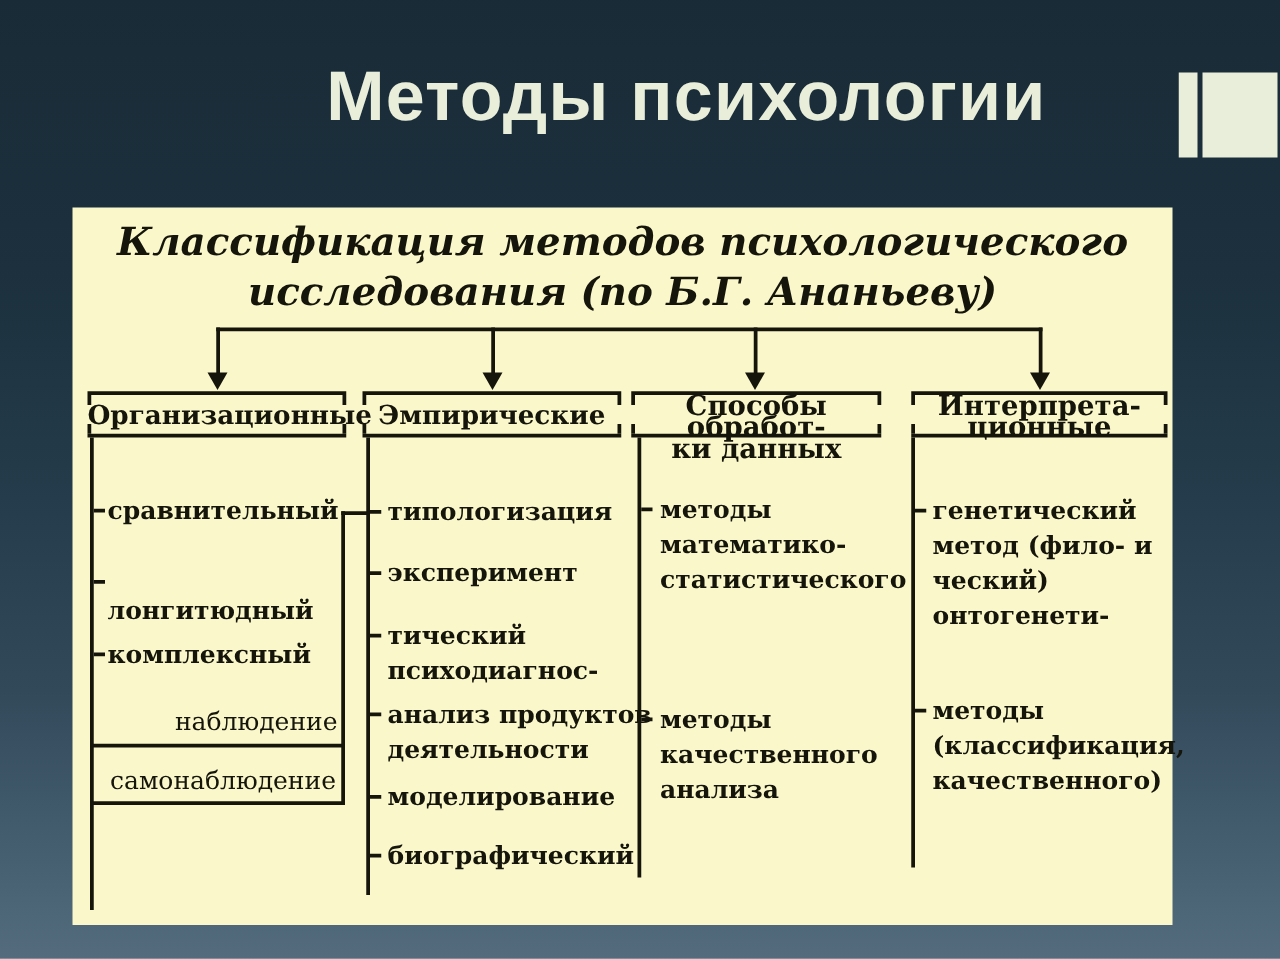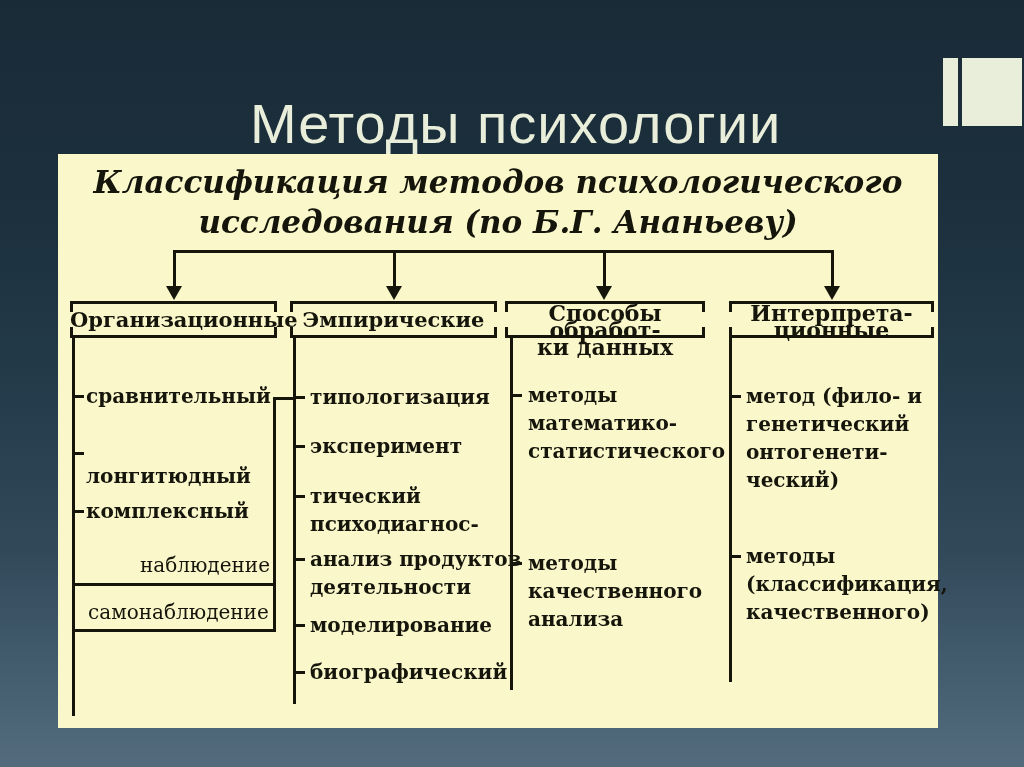--- a/index.html
+++ b/index.html
@@ -3,29 +3,29 @@
 <meta charset="utf-8">
 <style>
   html,body{margin:0;padding:0;}
   body{width:1024px;height:767px;overflow:hidden;}
   .slide{
     position:relative;width:1024px;height:767px;
     background:linear-gradient(180deg,#192b37 0%,#1c303d 28%,#243c4b 52%,#32495a 72%,#466072 90%,#536b7d 100%);
     font-family:"DejaVu Serif",serif;
   }
   .slide-title{
-    position:absolute;left:250px;top:44px;
+    position:absolute;left:261px;top:44px;
     font-family:"Liberation Sans","DejaVu Sans",sans-serif;
-    font-size:56px;font-weight:400;color:#e9eeda;letter-spacing:1px;white-space:nowrap;margin-top:47px;
+    font-size:56px;font-weight:700;color:#e9eeda;letter-spacing:1px;white-space:nowrap;
   }
   .accent{position:absolute;background:#e9eeda;}
   .accent-bar{left:943px;top:58px;width:15px;height:68px;}
   .accent-square{left:962px;top:58px;width:60px;height:68px;}
   .panel{
-    position:absolute;left:58px;top:154px;width:880px;height:574px;
+    position:absolute;left:58px;top:166px;width:880px;height:574px;
     background:#faf8cb;color:#15150b;
   }
   .d-title{
     position:absolute;left:0;width:100%;text-align:center;
     font-weight:bold;font-style:italic;font-size:31px;white-space:nowrap;color:#15150b;
   }
   .hline,.vline,.tick{position:absolute;background:#15150b;}
   .hline{height:3px;}
   .vline{width:3px;}
   .tick{width:9px;height:3px;}
@@ -159,24 +159,24 @@
     </div>
     <div class="item" style="left:470px;top:395px;">
       <span>методы</span>
       <span>качественного</span>
       <span>анализа</span>
     </div>
 
     <div class="tick" style="left:674px;top:241px;"></div>
     <div class="tick" style="left:674px;top:401px;"></div>
     <div class="item" style="left:688px;top:228px;">
+      <span>генетический</span>
       <span>метод (фило- и</span>
-      <span>генетический</span>
+      <span>ческий)</span>
       <span>онтогенети-</span>
-      <span>ческий)</span>
     </div>
     <div class="item" style="left:688px;top:388px;">
       <span>методы</span>
       <span>(классификация,</span>
       <span>качественного)</span>
     </div>
 
   </div>
 </div>
 

